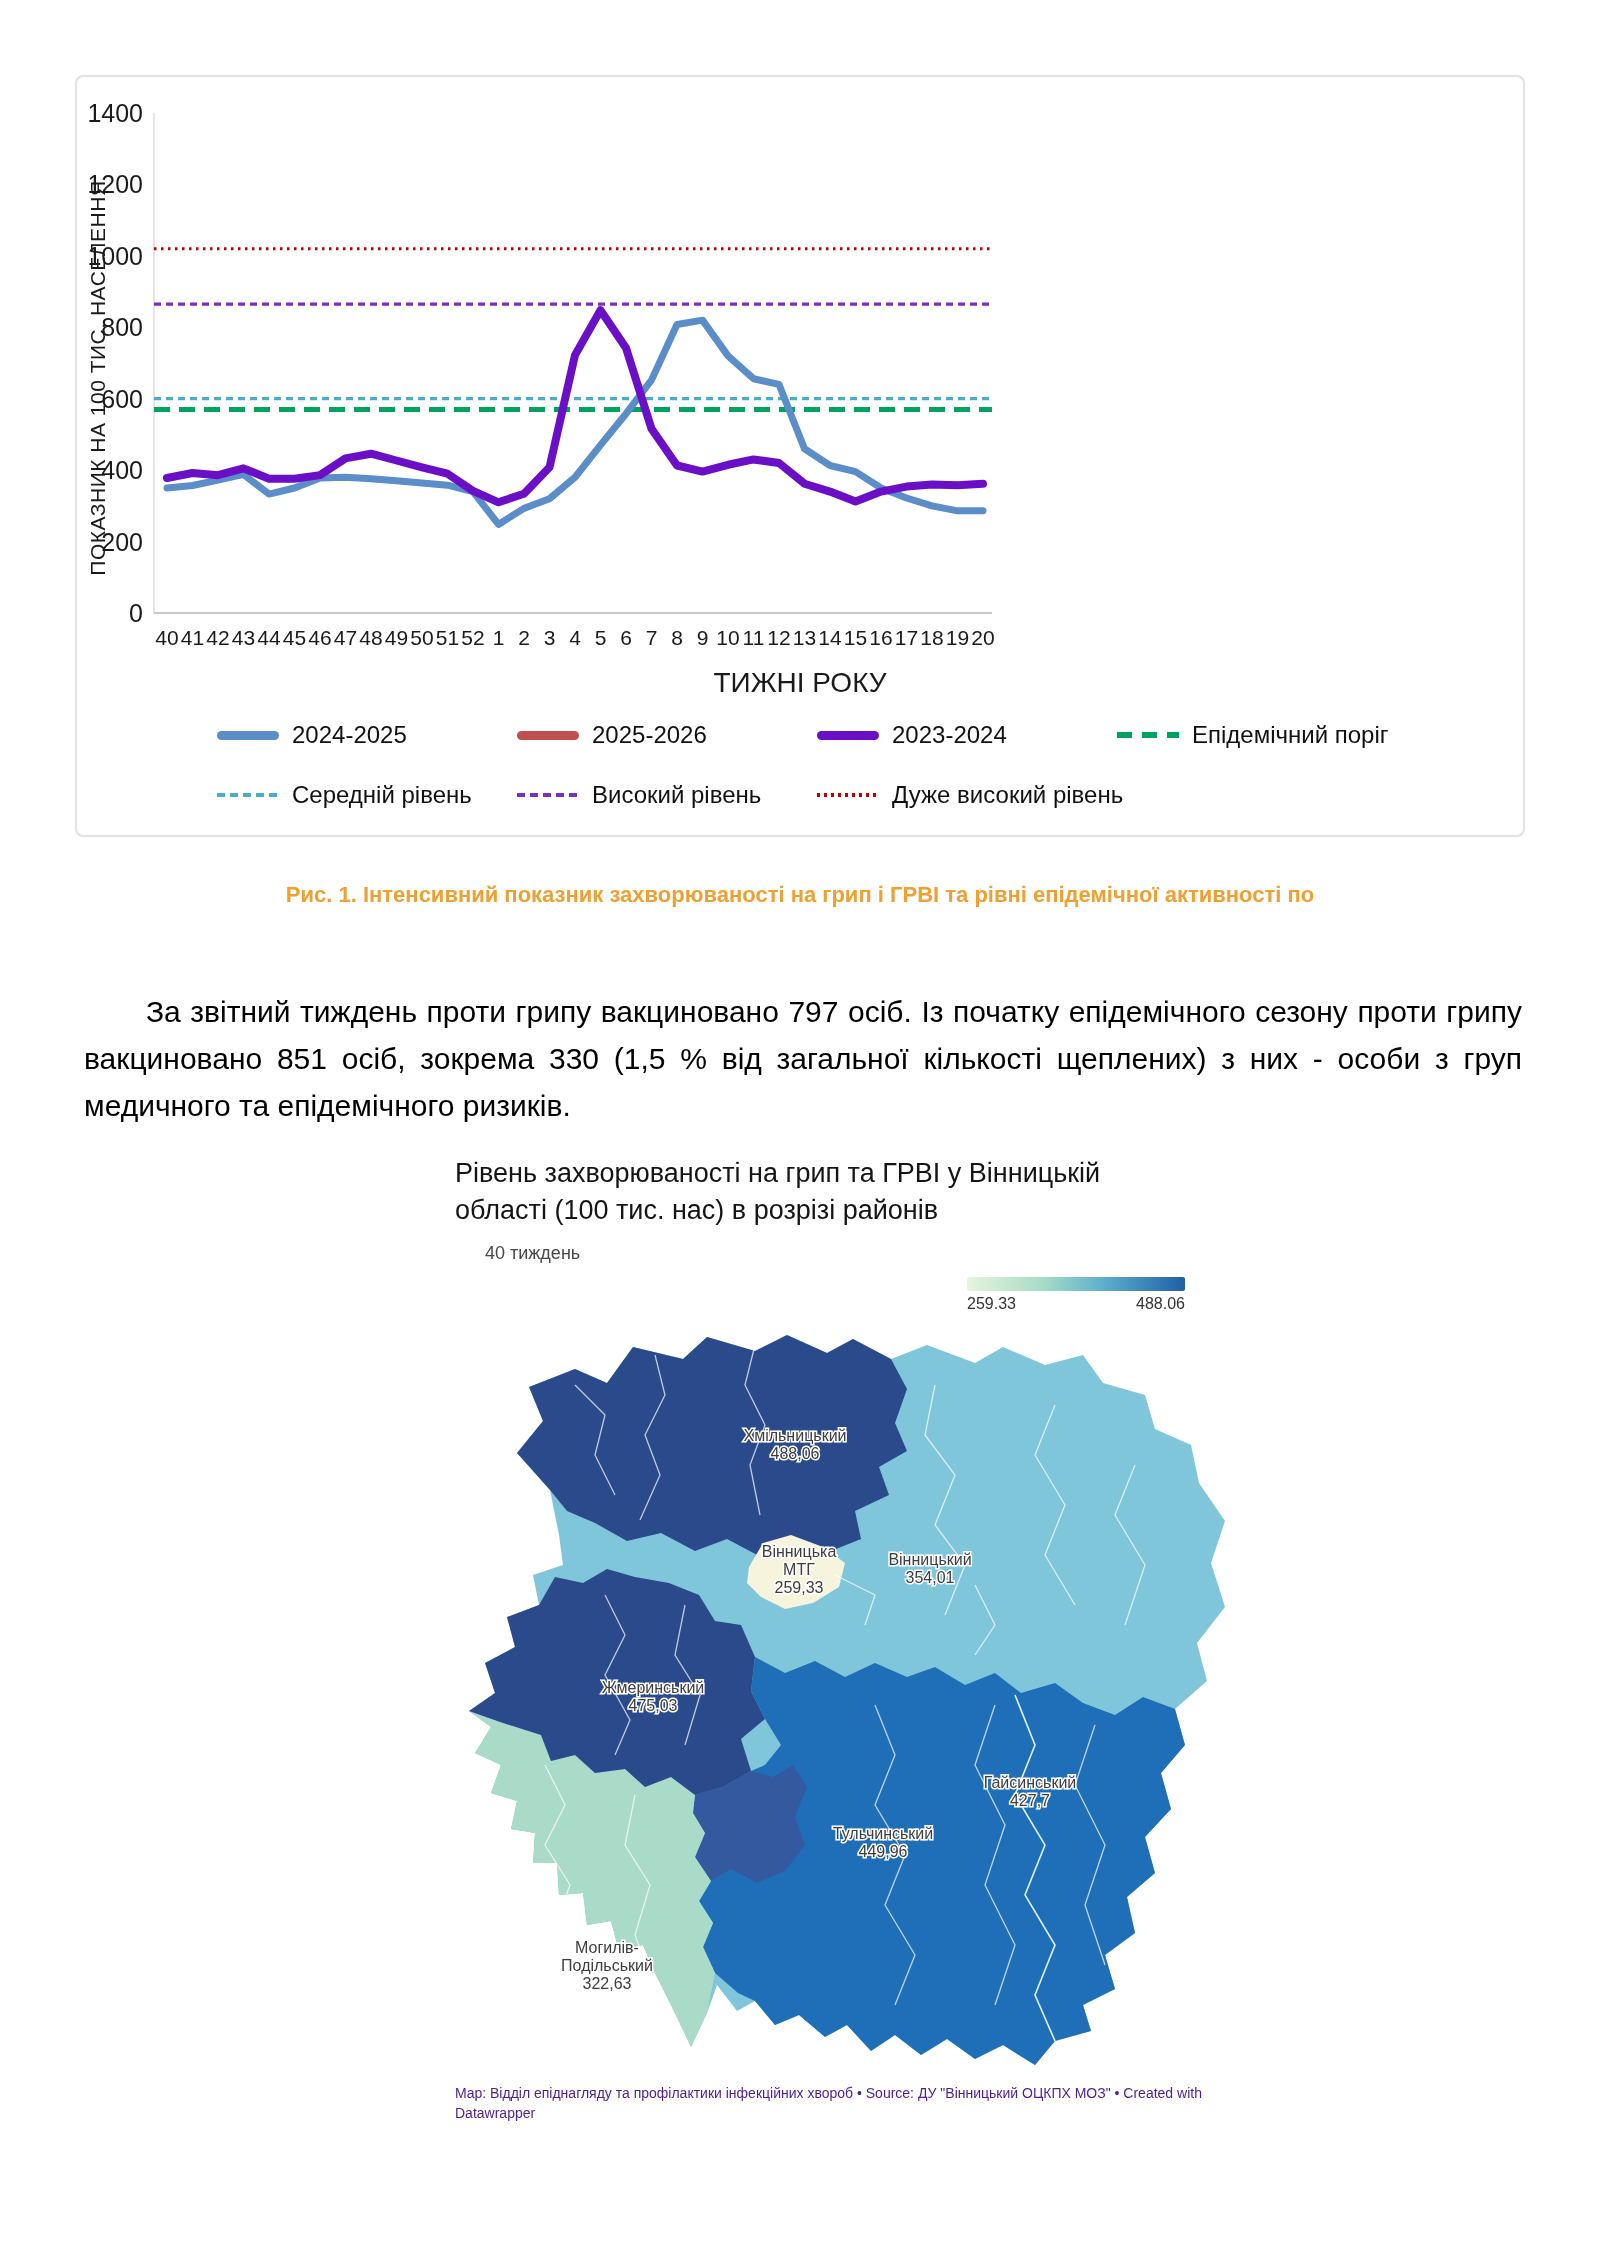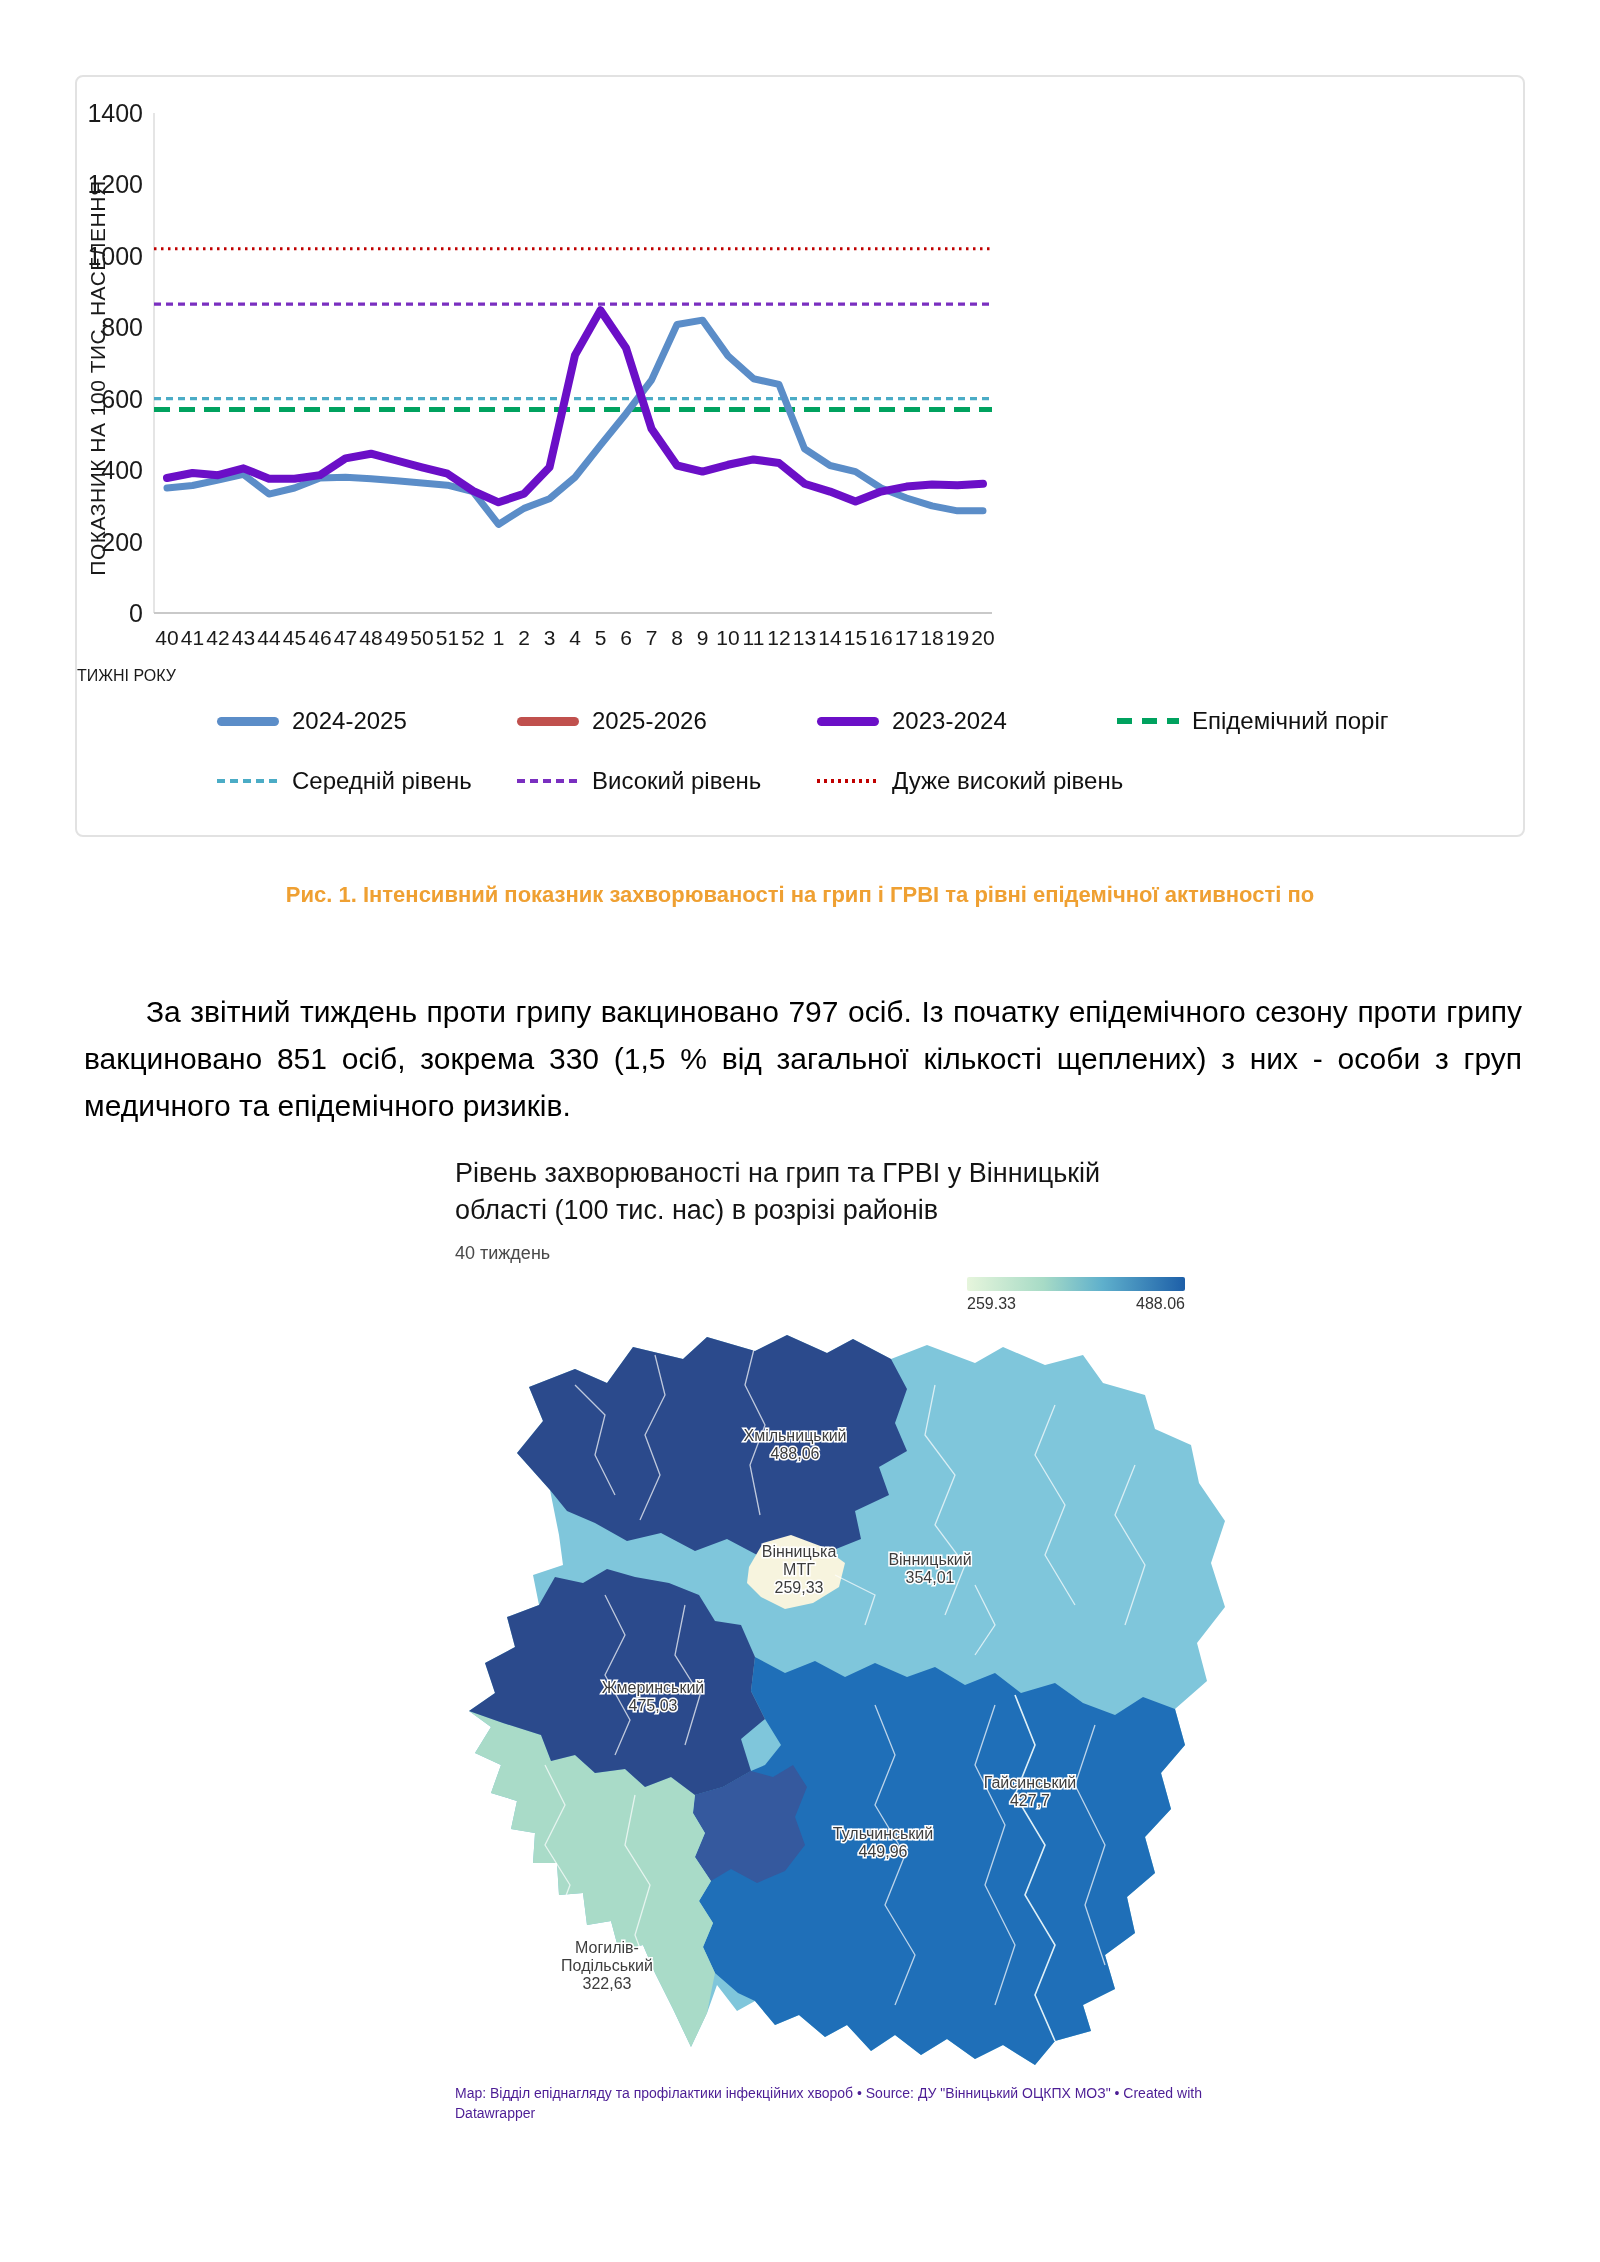--- a/index.html
+++ b/index.html
@@ -7,39 +7,39 @@
   body { font-family:"Liberation Sans", sans-serif; }
   .page { position:relative; width:1600px; height:2262px; background:#fff; overflow:hidden; }
 
   
   .chart-frame { position:absolute; left:75px; top:75px; width:1450px; height:762px;
                  border:2px solid #e2e2e2; border-radius:8px; background:#fff; padding-top:16px; }
   .chart-frame svg { display:block; }
   .ytick  { font-family:"Liberation Sans",sans-serif; font-size:25px; fill:#1a1a1a; }
   .xtick  { font-family:"Liberation Sans",sans-serif; font-size:21px; fill:#1a1a1a; }
   .yaxis-title { font-family:"Liberation Sans",sans-serif; font-size:21px; fill:#1a1a1a; letter-spacing:.5px; }
-  .x-axis-title { text-align:left; font-size:16px; color:#1a1a1a; margin-top:4px; }
+  .x-axis-title { text-align:center; font-size:28px; color:#1a1a1a; margin-top:4px; }
   .legend-row { display:grid; margin-left:140px; margin-top:22px; align-items:center; }
   .legend-row.r1 { grid-template-columns:repeat(4,300px); }
   .legend-row.r2 { grid-template-columns:repeat(3,300px);margin-top:32px; }
   .legend-item { display:flex; align-items:center; font-size:24px; color:#111; white-space:nowrap; }
   .swatch { width:62px; margin-right:13px; flex:0 0 auto; }
 
   
   .caption { position:absolute; left:75px; top:872px; width:1450px; text-align:center;
              font-weight:bold; font-size:22px; line-height:46px; }
 
   
   .body-text { position:absolute; left:84px; top:988px; width:1438px; font-size:30px;
                line-height:47px; color:#000; text-align:justify; text-indent:62px; }
 
   
   .map-card { position:absolute; left:455px; top:1155px; width:800px; height:990px; }
   .map-title { width:670px; font-weight:normal; font-size:27px; line-height:37px; color:#141414; }
-  .map-subtitle { margin-top:14px; font-size:18px; color:#494949; }
+  .map-subtitle { margin-top:14px; font-size:18px; color:#494949;margin-left:30px; }
   .map-legend { position:absolute; left:512px; top:122px; width:218px; }
   .map-legend-bar { height:14px; width:218px; border-radius:2px; }
   .map-legend-labels { display:flex; justify-content:space-between; font-size:16px; color:#333; margin-top:4px; }
   .map-svg-wrap { position:absolute; left:0; top:170px; }
   .district-label { font-family:"Liberation Sans",sans-serif; font-size:16px; fill:#3d3d3d;
                     stroke:#ffffff; stroke-width:3px; paint-order:stroke; text-anchor:middle; }
   .map-attribution { position:absolute; left:0; top:928px; width:790px; font-size:14px;
                      line-height:20px; color:#4c1d95; }
 </style>
 </head>

